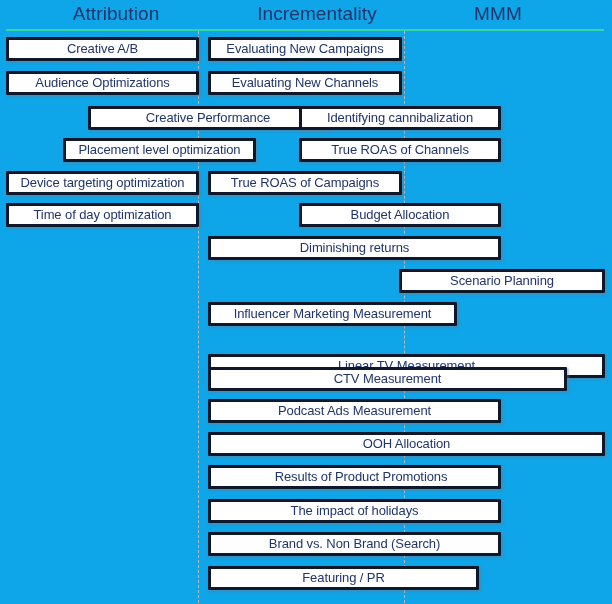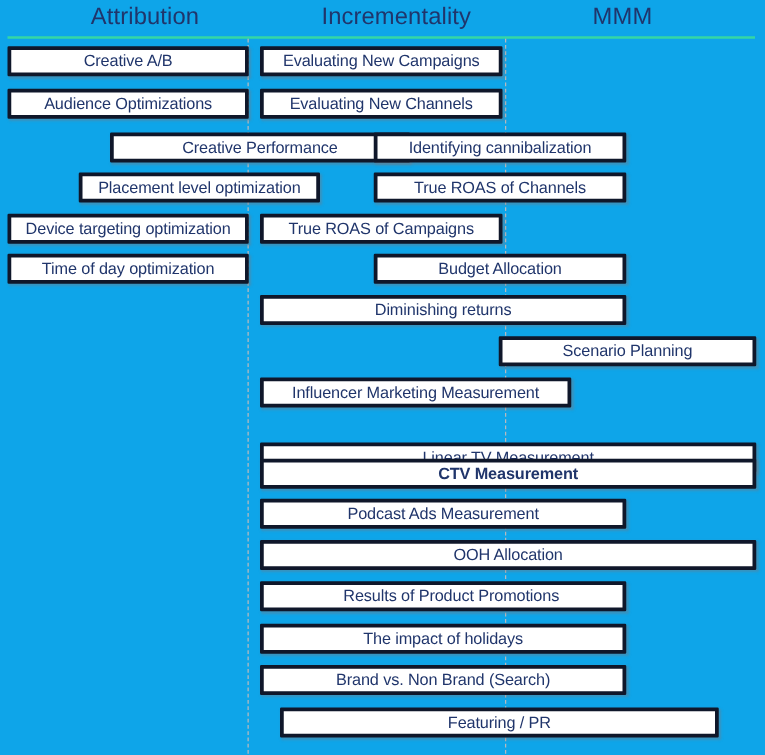--- a/index.html
+++ b/index.html
@@ -97,22 +97,22 @@
       <div class="node" style="left: 33px; top: 138px; width: 193px; margin-left: 30px;">Placement level optimization</div>
       <div class="node" style="left: 299px; top: 138px; width: 202px;">True ROAS of Channels</div>
       <div class="node" style="left: 6px; top: 171px; width: 193px;">Device targeting optimization</div>
       <div class="node" style="left: 208px; top: 171px; width: 194px;">True ROAS of Campaigns</div>
       <div class="node" style="left: 6px; top: 203px; width: 193px;">Time of day optimization</div>
       <div class="node" style="left: 299px; top: 203px; width: 202px;">Budget Allocation</div>
       <div class="node" style="left: 208px; top: 236px; width: 293px;">Diminishing returns</div>
       <div class="node" style="left: 399px; top: 269px; width: 206px;">Scenario Planning</div>
       <div class="node" style="left: 208px; top: 302px; width: 249px;">Influencer Marketing Measurement</div>
       <div class="node" style="left: 208px; top: 335px; width: 397px; margin-top: 19px;">Linear TV Measurement</div>
-      <div class="node" style="left: 208px; top: 367px; width: 397px; font-weight: bold;">CTV Measurement</div>
+      <div class="node" style="left: 208px; top: 367px; width: 359px;">CTV Measurement</div>
       <div class="node" style="left: 208px; top: 399px; width: 293px;">Podcast Ads Measurement</div>
       <div class="node" style="left: 208px; top: 432px; width: 397px;">OOH Allocation</div>
       <div class="node" style="left: 208px; top: 465px; width: 293px; padding-left: 13px;">Results of Product Promotions</div>
       <div class="node" style="left: 208px; top: 499px; width: 293px;">The impact of holidays</div>
       <div class="node" style="left: 208px; top: 532px; width: 293px;">Brand vs. Non Brand (Search)</div>
-      <div class="node" style="left: 208px; top: 566px; width: 351px; margin-left: 16px;">Featuring / PR</div>
+      <div class="node" style="left: 208px; top: 566px; width: 271px;">Featuring / PR</div>
     </div>
 
 </div>
 
 </body></html>

